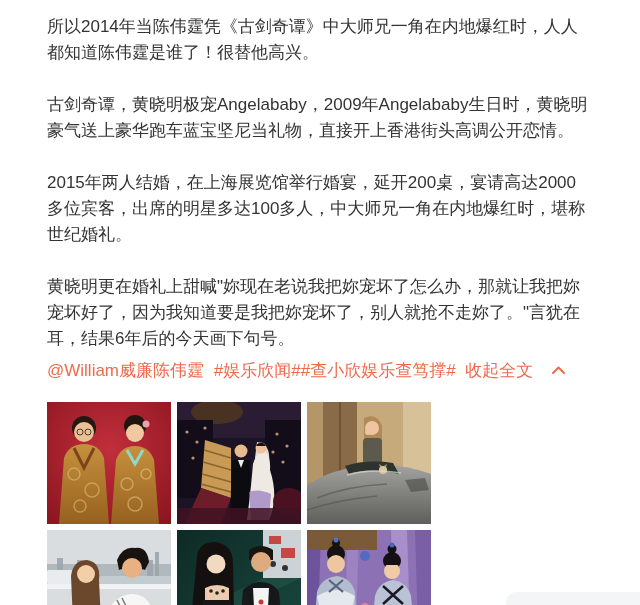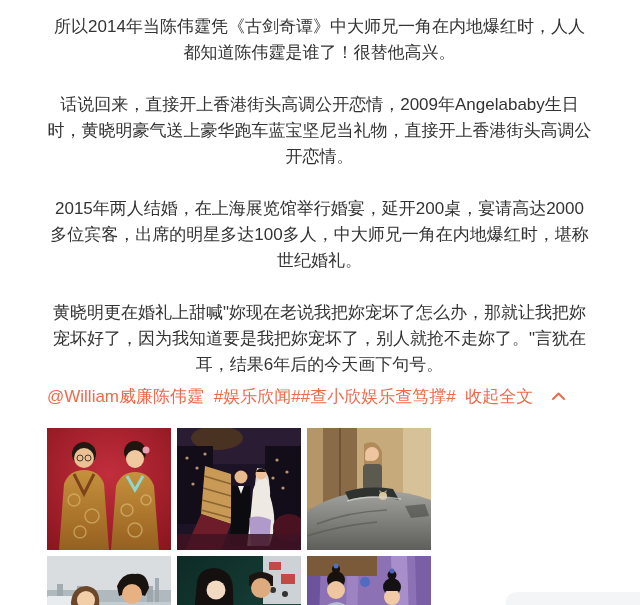--- a/index.html
+++ b/index.html
@@ -1,37 +1,37 @@
 <!DOCTYPE html>
 <html><head>
 <meta charset="utf-8">
 <style>
   html,body{margin:0;padding:0;background:#fff;}
   .page{position:relative;width:640px;height:605px;background:#fff;overflow:hidden;
         font-family:"Liberation Sans","DejaVu Sans",sans-serif;}
   .text-col{padding:14px 48px 0 47px;}
-  .text-col p{margin:0 0 26px;font-size:17px;line-height:26px;color:#333;text-align:center;}
+  .text-col p{margin:0 0 26px;font-size:17px;line-height:26px;color:#333;}
   .text-col p.last{margin-bottom:5px;}
   .link-line{font-size:17px;line-height:26px;color:#ee6a4d;margin:0 0 18px;white-space:nowrap;}
   .link-line a{color:#ee6a4d;text-decoration:none;cursor:pointer;margin-right:5px;}
   .caret{display:inline-block;margin-left:8px;vertical-align:1px;cursor:pointer;}
   .grid{margin-left:47px;display:grid;grid-template-columns:repeat(3,124px);
         grid-template-rows:122px 130px;gap:6px;width:384px;}
   .photo{overflow:hidden;background:#ddd;cursor:pointer;}
   .photo svg{display:block;width:100%;height:100%;}
   .corner{position:absolute;right:0;bottom:0;width:134px;height:13px;background:#f3f5f7;
           border-top-left-radius:10px;}
 </style>
 </head>
 <body>
 
 <div class="page">
   <div class="text-col">
     <p>所以2014年当陈伟霆凭《古剑奇谭》中大师兄一角在内地爆红时，人人都知道陈伟霆是谁了！很替他高兴。</p>
-    <p>话说回来，直接开上香港街头高调公开恋情，2009年Angelababy生日时，黄晓明豪气送上豪华跑车蓝宝坚尼当礼物，直接开上香港街头高调公开恋情。</p>
+    <p>古剑奇谭，黄晓明极宠Angelababy，2009年Angelababy生日时，黄晓明豪气送上豪华跑车蓝宝坚尼当礼物，直接开上香港街头高调公开恋情。</p>
     <p>2015年两人结婚，在上海展览馆举行婚宴，延开200桌，宴请高达2000多位宾客，出席的明星多达100多人，中大师兄一角在内地爆红时，堪称世纪婚礼。</p>
     <p class="last">黄晓明更在婚礼上甜喊"妳现在老说我把妳宠坏了怎么办，那就让我把妳宠坏好了，因为我知道要是我把妳宠坏了，别人就抢不走妳了。"言犹在耳，结果6年后的今天画下句号。</p>
     <div class="link-line">
       <a>@William威廉陈伟霆</a>
       <a>#娱乐欣闻##查小欣娱乐查笃撑#</a>
       <a>收起全文</a>
       <span class="caret">
         <svg width="15" height="10" viewBox="0 0 15 10">
           <path d="M2 8 L7.5 2.5 L13 8" fill="none" stroke="#ee6a4d" stroke-width="2" stroke-linecap="round" stroke-linejoin="round"></path>
         </svg>

